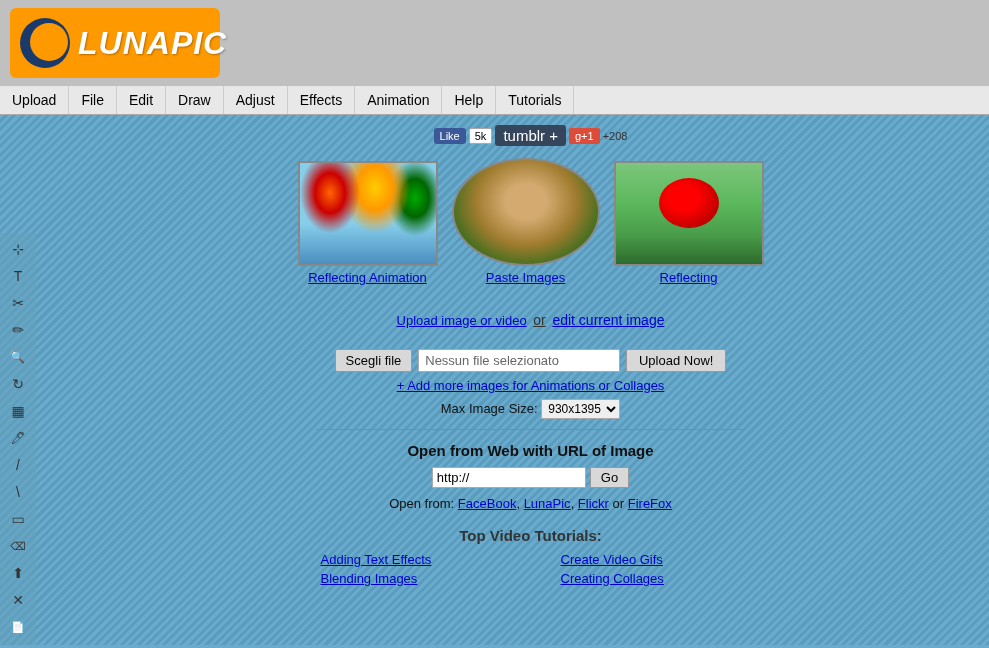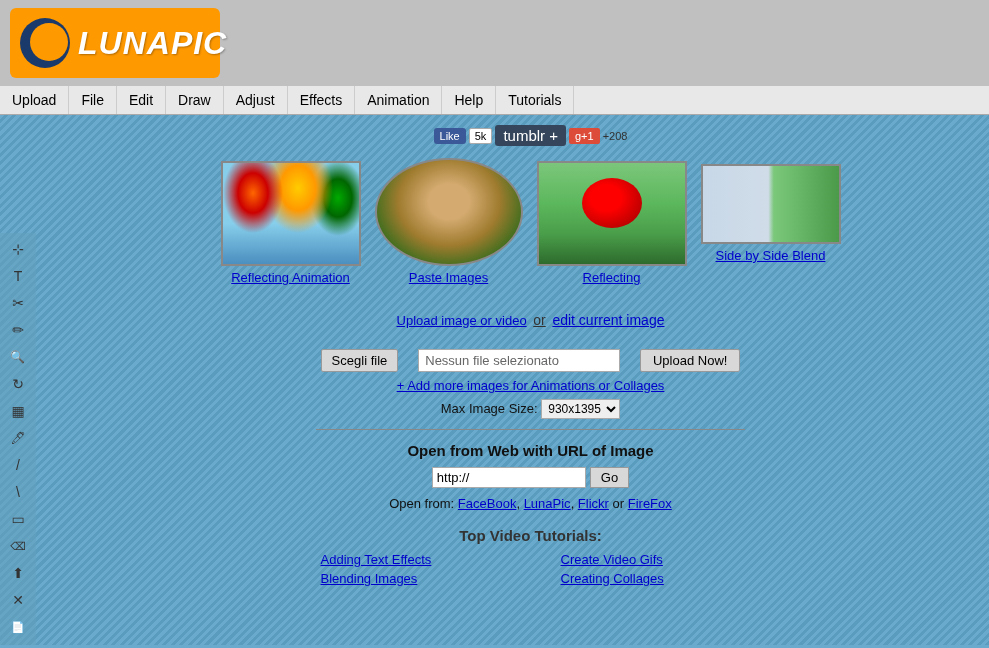--- a/index.html
+++ b/index.html
@@ -401,33 +401,29 @@
       <div class="feature-wrapper">
         <div style="width:148px; height:108px; border:2px solid #888; cursor:pointer; background: radial-gradient(ellipse at 50% 40%, #d4aa70 20%, #9e7b2e 50%, #2d6b1b 80%); border-radius:50%; overflow:hidden;"></div>
         <div class="feature-label">Paste Images</div>
       </div>
 
       <div class="feature-wrapper">
         <div class="img-ladybug-real" style="border:2px solid #888; cursor:pointer;"></div>
         <div class="feature-label">Reflecting</div>
       </div>
 
-      <div class="feature-wrapper" style="margin-bottom:22px;">
-        <div class="img-blend-real" style="border:2px solid #888; cursor:pointer;"></div>
-        <div class="feature-label">Side by Side Blend</div>
-      </div>
     </div>
 
     <div id="upload-section" style="text-align:center; margin-bottom:12px;">
       <div id="upload-title" style="font-size:24px; margin-bottom:18px;">
         <span>Upload image or video</span>
         <span style="font-size:14px; color:#333;">or</span>
         <span class="open-link" style="font-size:14px;">edit current image</span>
       </div>
-      <div id="file-row" style="display:flex; justify-content:center; align-items:center; gap:20px; margin-bottom:6px;">
+      <div id="file-row" style="display:flex; justify-content:center; align-items:center; gap:6px; margin-bottom:6px;">
         <button class="file-choose-btn">Scegli file</button>
         <span class="file-label">Nessun file selezionato</span>
         <button class="upload-now-btn">Upload Now!</button>
       </div>
       <a class="open-link" style="display:block; font-size:13px; margin-bottom:6px;">+ Add more images for Animations or Collages</a>
       <div id="size-row" style="font-size:13px; margin-bottom:6px;">
         <span>Max Image Size:</span>
         <select id="size-select">
           <option>930x1395</option>
           <option>640x960</option>

